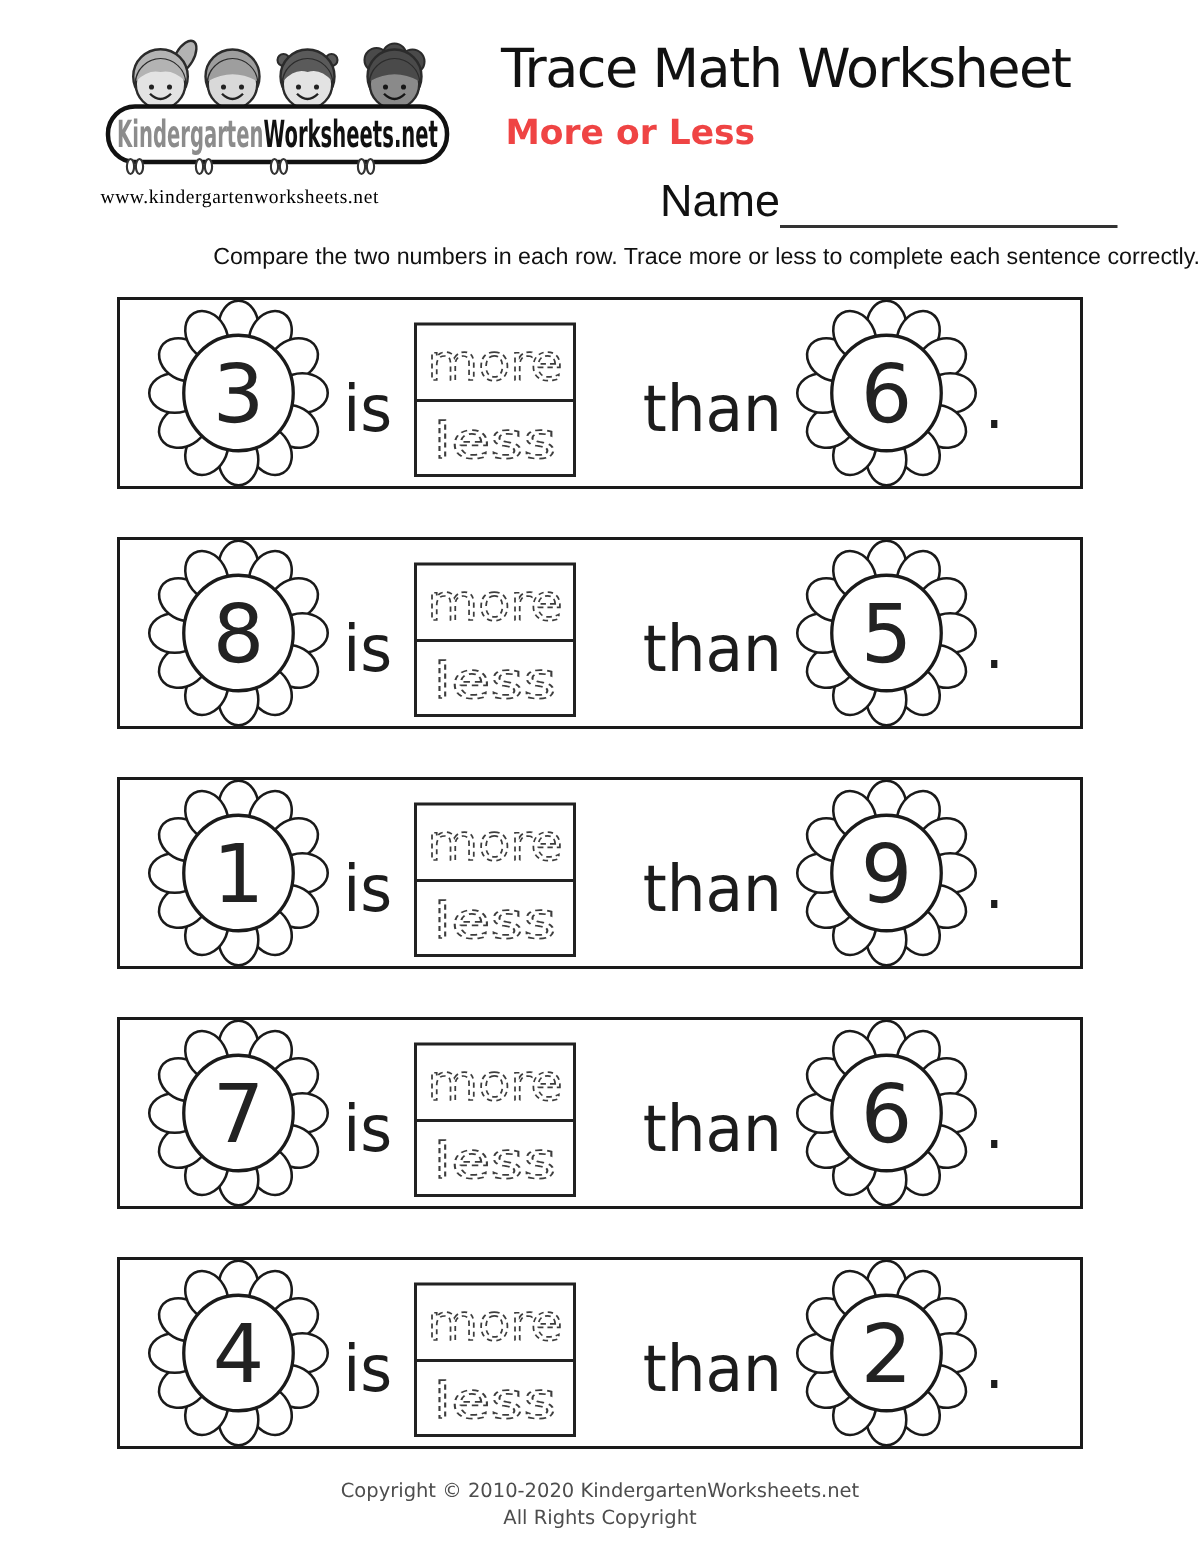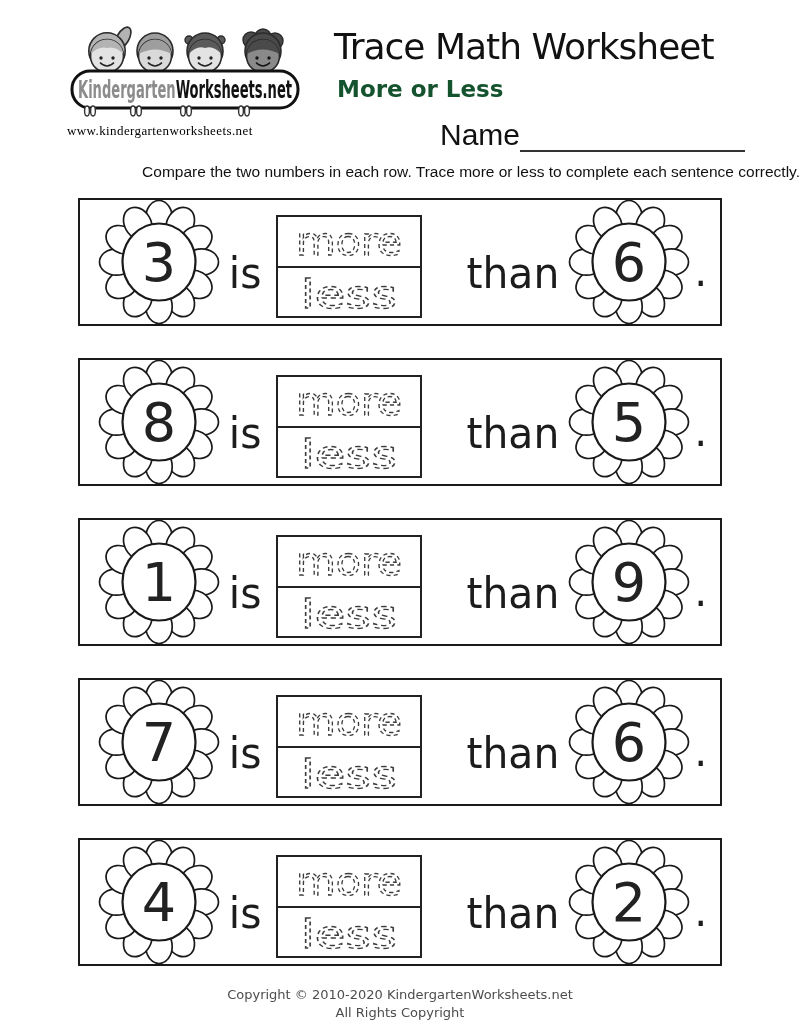--- a/index.html
+++ b/index.html
@@ -14,21 +14,21 @@
   .logo-url {
     position:absolute; left:67px; top:123px; font-size:13px; color:#000000;
     letter-spacing:0.4px; font-family:Liberation Serif, serif;
   }
   .title {
     position:absolute; left:334px; top:26px; font-size:36px; font-weight:500;
     font-family:"DejaVu Sans", sans-serif; letter-spacing:-1px; color:#111;
   }
   .subtitle {
     position:absolute; left:337px; top:76px; font-size:23px; font-weight:bold;
-    font-family:"DejaVu Sans", sans-serif; color:#14532d;
+    font-family:"DejaVu Sans", sans-serif; color:#ef4444;
   }
   .name-row {
     position:absolute; left:440px; top:118px; font-size:30px; color:#111;
     font-family:"Liberation Sans", sans-serif;
   }
   .name-underline {
     display:inline-block; width:225px; border-bottom:2.5px solid #333; height:30px;
     vertical-align:bottom;
   }
   .instructions {
@@ -53,21 +53,21 @@
   .flower-right { margin-left:6px; }
   .w {
     font-family:"DejaVu Sans", sans-serif; font-size:43px; color:#1c1c1c;
     position:relative; top:11px; letter-spacing:0px; transform:scaleX(0.95);
   }
   .w-is   { margin-left:8px; }
   .w-than { margin-left:42px; }
   .w-period { margin-left:4px; top:9px; }
 
   .trace {
-    margin-left:14px; width:146px; height:103px; border:2.5px solid #222;
+    margin-left:14px; width:108px; height:103px; border:2.5px solid #222;
     background:#fff; position:relative; top:4px;text-align:right;
   }
   .trace-cell { width:100%; height:49px; display:flex; justify-content:center; }
   .trace-cell-bottom { border-top:2.5px solid #222; height:48.5px; }
   .trace-text {
     font-family:"DejaVu Sans", sans-serif; fill:none; stroke:#3d3d3d;
     stroke-width:1.3; stroke-dasharray:4 3; font-size:39px;
   }
 
   

